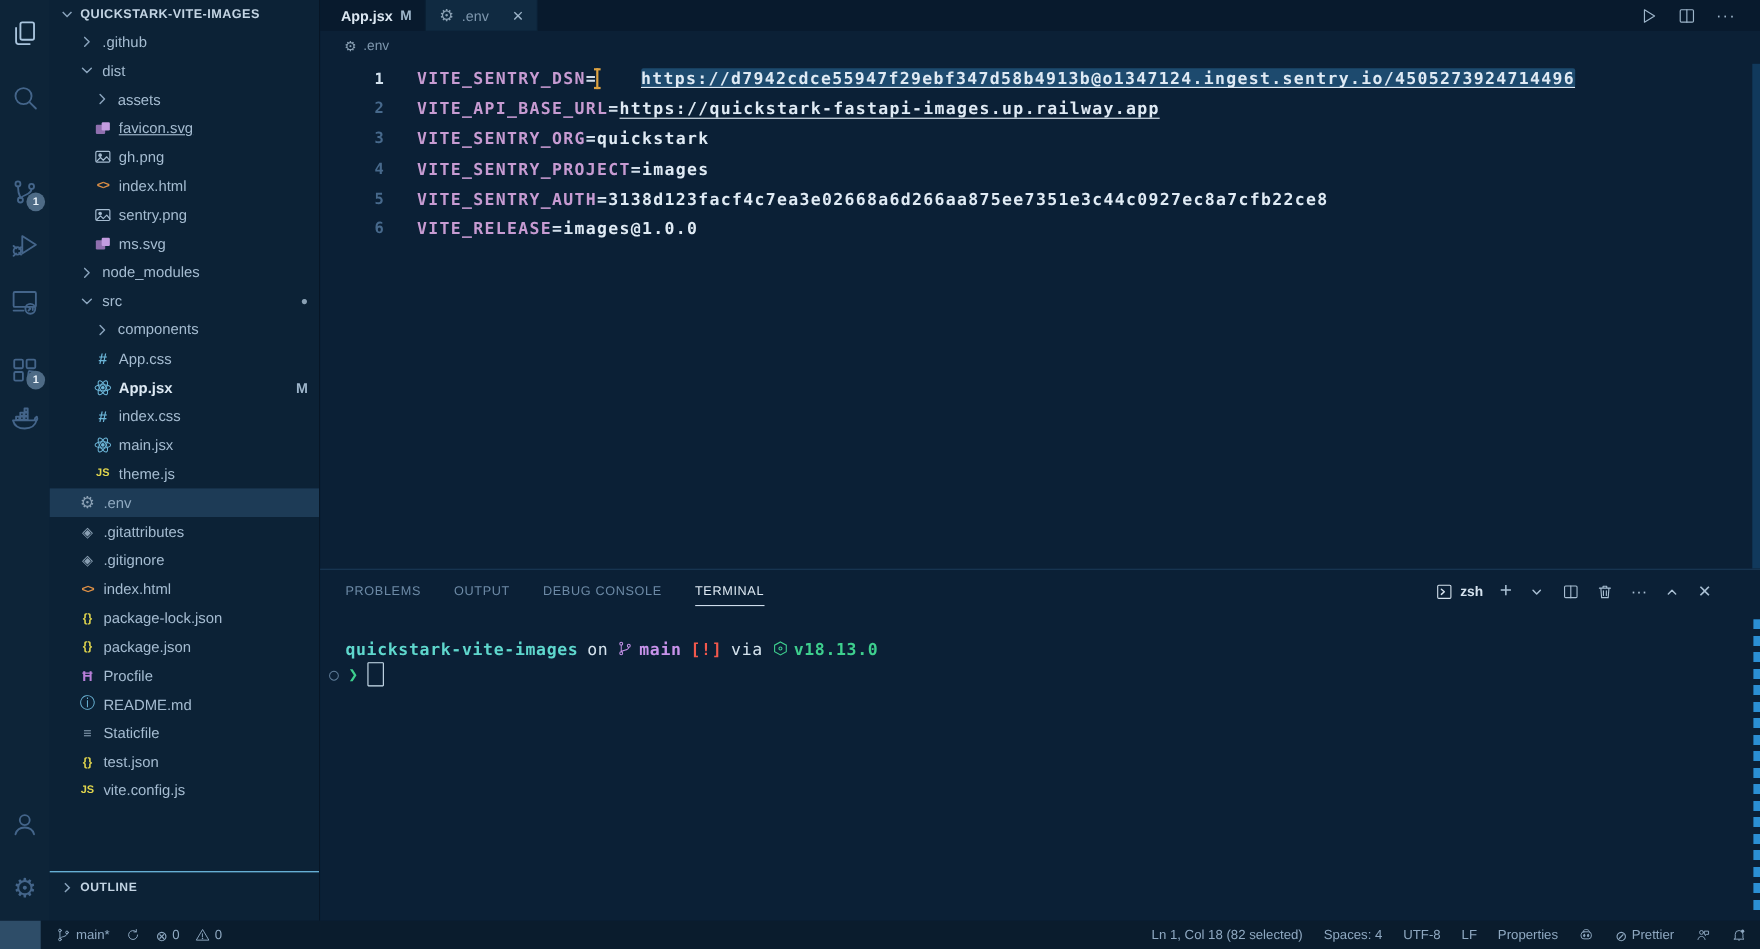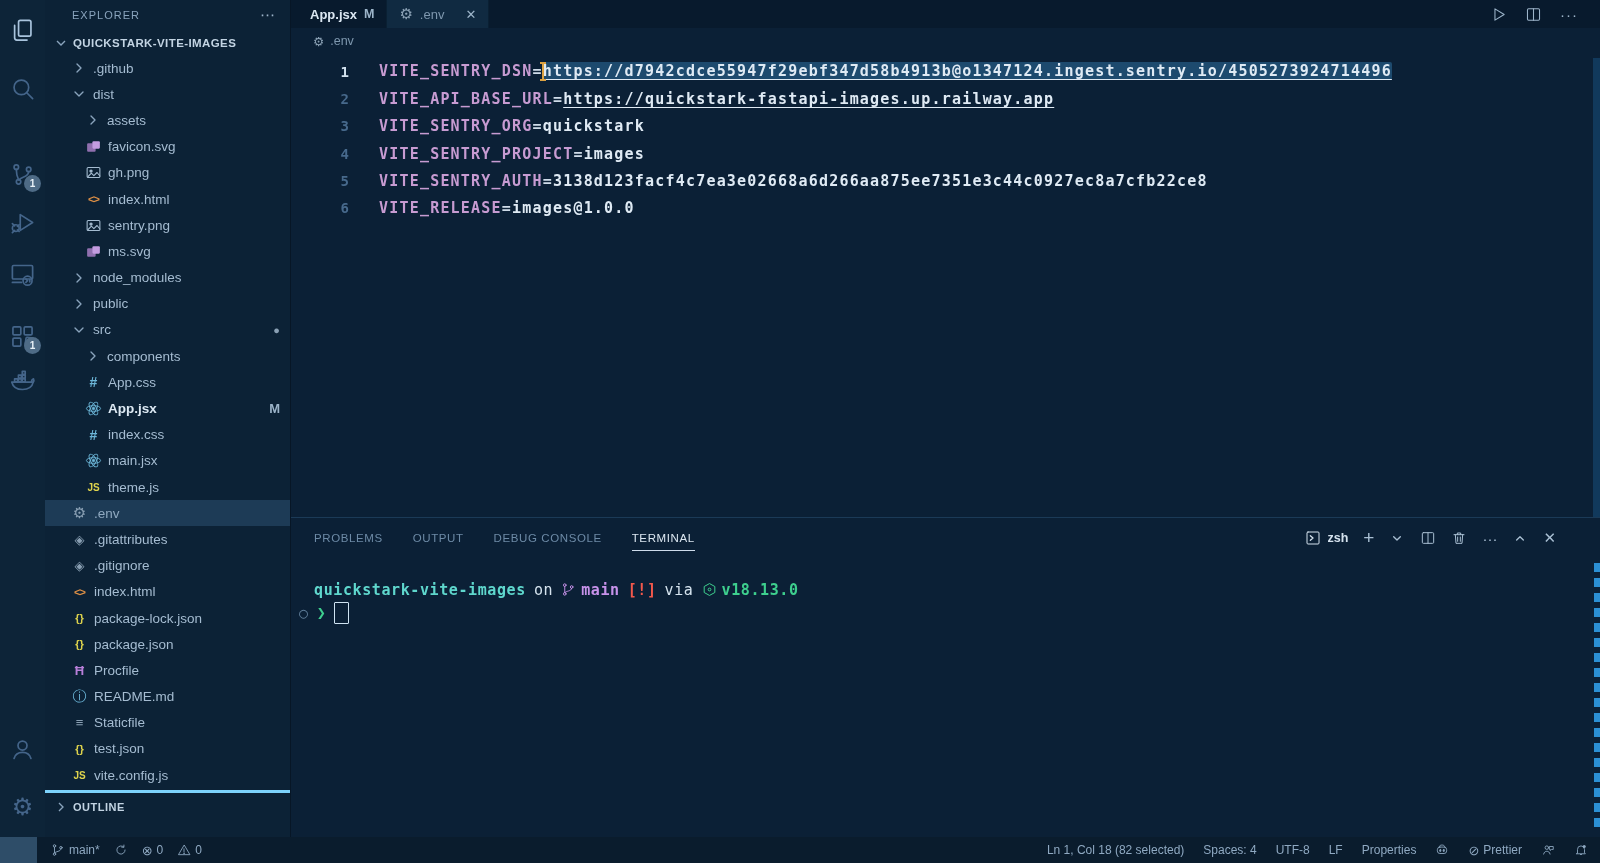--- a/index.html
+++ b/index.html
@@ -21,21 +21,21 @@
   .sb-root{height:25px;display:flex;align-items:center;gap:4px;padding-left:8px;color:#c3d4e3;font-weight:bold;font-size:11.5px;letter-spacing:.4px;cursor:pointer;}
   .chev{display:inline-flex;width:16px;height:16px;color:#8aa4bd;flex:none;}
   .chev svg{width:16px;height:16px;}
   .row{height:26.2px;display:flex;align-items:center;gap:6px;color:#a5bcd1;font-size:13.5px;cursor:pointer;position:relative;}
   .row.selected{background:var(--bg-selected-row,#1d3b56);color:#8fa9c0;}
   .row.bright{color:#dde9f3;font-weight:bold;}
   .row .ficon{width:17px;height:17px;display:inline-flex;align-items:center;justify-content:center;flex:none;font-size:13px;}
   .row .trail{position:absolute;right:10px;color:#9db5ca;font-size:13px;font-weight:bold;}
   .row .trail.dot{color:#8aa0b4;font-size:11px;}.ic-orange{color:#de9046;}.ic-cyan{color:#6cb6d8;}.ic-yellow{color:#dfd44d;font-weight:bold;font-size:10px;}
   .ic-gray{color:#8aa0b4;}.ic-blue{color:#6cb6d8;}
-  .sb-outline{position:absolute;bottom:17px;left:0;right:0;height:27px;border-top:3px solid #7dd3fc;display:flex;align-items:center;gap:4px;padding-left:8px;
+  .sb-outline{position:absolute;bottom:17px;left:0;right:0;height:27px;border-top:1px solid #7dd3fc;display:flex;align-items:center;gap:4px;padding-left:8px;
               color:#c3d4e3;font-weight:bold;font-size:11px;letter-spacing:.5px;cursor:pointer;}
   
   .main{position:absolute;left:290px;top:0;right:0;height:837px;border-left:1px solid #071626;}
   .tabbar{height:28px;background:var(--bg-tabbar,#081a2d);display:flex;align-items:stretch;}
   .tab{display:flex;align-items:center;gap:7px;padding:0 12px;font-size:13px;color:#7e97ae;border-right:1px solid #0a2033;cursor:pointer;}
   .tab .ticon{font-size:13px;display:inline-flex;}
   .tab.bright-label{color:#dbe7f2;font-weight:bold;}
   .tab.active{background:var(--bg-tab-active,#102a41);}
   .tab .tbadge{color:#9db5ca;font-size:12.5px;font-weight:bold;}
   .tab .tclose{color:#9db5ca;font-size:13px;margin-left:14px;}
@@ -44,21 +44,21 @@
   .editor-actions .txt{font-size:15px;letter-spacing:1px;}
   .breadcrumb{height:26px;display:flex;align-items:center;gap:6px;padding-left:22px;color:#7e97ae;font-size:12.5px;cursor:pointer;}
   .code{position:absolute;top:58px;left:0;right:0;height:459px;font-family:"DejaVu Sans Mono",monospace;font-weight:bold;font-size:15px;letter-spacing:1.2px;}
   .cline{height:27.3px;display:flex;align-items:center;}
   .lnum{width:58px;flex:none;text-align:right;color:#456documents;color:#47698c;font-size:14px;letter-spacing:0;}
   .lnum.on{color:#d3e2ef;}
   .ctext{margin-left:30px;white-space:pre;color:var(--text-code,#dfeaf4);}
   .k{color:var(--key-purple,#c79bd2);}
   .eq{color:#cfdbe8;}
   .lnk{text-decoration:underline;text-underline-offset:3px;text-decoration-thickness:1px;}
-  .sel{background:var(--selection,#1d4a6e);border-radius:2px;}
+  .sel{background:var(--selection,#1d4a6e);border-radius:2px;margin-left:40px;}
   .cursorbeam{display:inline-block;width:2px;height:19px;background:var(--cursor-orange,#dca242);vertical-align:middle;position:relative;margin:0 -1px;}
   .cursorbeam:before,.cursorbeam:after{content:"";position:absolute;left:-2px;width:6px;height:2px;background:var(--cursor-orange,#dca242);}
   .cursorbeam:before{top:0;}.cursorbeam:after{bottom:0;}
   .editor-scrollbar{position:absolute;top:58px;right:0;width:7px;height:459px;background:#11395c;}
   
   .panel{position:absolute;top:517px;left:0;right:0;bottom:0;border-top:1px solid #1b3a57;background:var(--bg-editor,#0b2036);}
   .panel-header{height:40px;display:flex;align-items:center;}
   .ptab{margin-left:30px;font-size:11.5px;letter-spacing:.6px;color:#6d8aa6;cursor:pointer;position:relative;height:100%;display:flex;align-items:center;}
   .ptab:first-child{margin-left:23px;}
   .ptab.active{color:#dce7f1;}
@@ -179,24 +179,20 @@
         </div>
         <div class="ab-item">
           <span style="display: inline-flex; align-items: center; justify-content: center;">
             <span style="font-size:24px">⚙</span>
           </span>
         </div>
       </div>
   </div>
 
   <div class="sidebar">
-    <div class="sb-header">
-      <span class="sb-title">EXPLORER</span>
-      <span class="sb-more">⋯</span>
-    </div>
     <div class="sb-root">
       <span class="chev">
           <svg viewBox="0 0 24 24" fill="none" stroke="currentColor" stroke-width="2">
             <polyline points="6,9 12,15 18,9"></polyline>
           </svg>
         </span>
       <span>QUICKSTARK-VITE-IMAGES</span>
     </div>
     <div id="tree">
         <div class="row" style="padding-left: 26px;">
@@ -216,21 +212,21 @@
           <span>dist</span>
         </div>
         <div class="row" style="padding-left: 40px; text-align: center;">
           <span class="chev" style="display: inline-flex; align-items: center; justify-content: center;">
             <svg viewBox="0 0 24 24" fill="none" stroke="currentColor" stroke-width="1.5" stroke-linecap="round" stroke-linejoin="round">
               <polyline points="9,6 15,12 9,18" stroke-width="2"></polyline>
             </svg>
           </span>
           <span>assets</span>
         </div>
-        <div class="row" style="padding-left: 40px;">
+        <div class="row" style="padding-left: 40px; text-decoration: underline;">
           <span class="ficon" style="display: inline-flex; align-items: center; justify-content: center;">
             <svg viewBox="0 0 16 16">
               <rect x="2" y="5" width="8" height="8" rx="1" fill="#8f6fae"></rect>
               <rect x="7" y="3" width="7" height="7" rx="1" fill="#c39ce0"></rect>
             </svg>
           </span>
           <span>favicon.svg</span>
         </div>
         <div class="row" style="padding-left: 40px;">
           <span class="ficon" style="display: inline-flex; align-items: center; justify-content: center;">
@@ -267,28 +263,20 @@
           </span>
           <span>ms.svg</span>
         </div>
         <div class="row" style="padding-left: 26px;">
           <span class="chev" style="display: inline-flex; align-items: center; justify-content: center;">
             <svg viewBox="0 0 24 24" fill="none" stroke="currentColor" stroke-width="1.5" stroke-linecap="round" stroke-linejoin="round">
               <polyline points="9,6 15,12 9,18" stroke-width="2"></polyline>
             </svg>
           </span>
           <span>node_modules</span>
-        </div>
-        <div class="row" style="padding-left: 26px;">
-          <span class="chev" style="display: inline-flex; align-items: center; justify-content: center;">
-            <svg viewBox="0 0 24 24" fill="none" stroke="currentColor" stroke-width="1.5" stroke-linecap="round" stroke-linejoin="round">
-              <polyline points="9,6 15,12 9,18" stroke-width="2"></polyline>
-            </svg>
-          </span>
-          <span>public</span>
         </div>
         <div class="row" style="padding-left: 26px;">
           <span class="chev" style="display: inline-flex; align-items: center; justify-content: center;">
             <svg viewBox="0 0 24 24" fill="none" stroke="currentColor" stroke-width="1.5" stroke-linecap="round" stroke-linejoin="round">
               <polyline points="6,9 12,15 18,9" stroke-width="2"></polyline>
             </svg>
           </span>
           <span>src</span>
           <span class="trail dot">●</span>
         </div>

